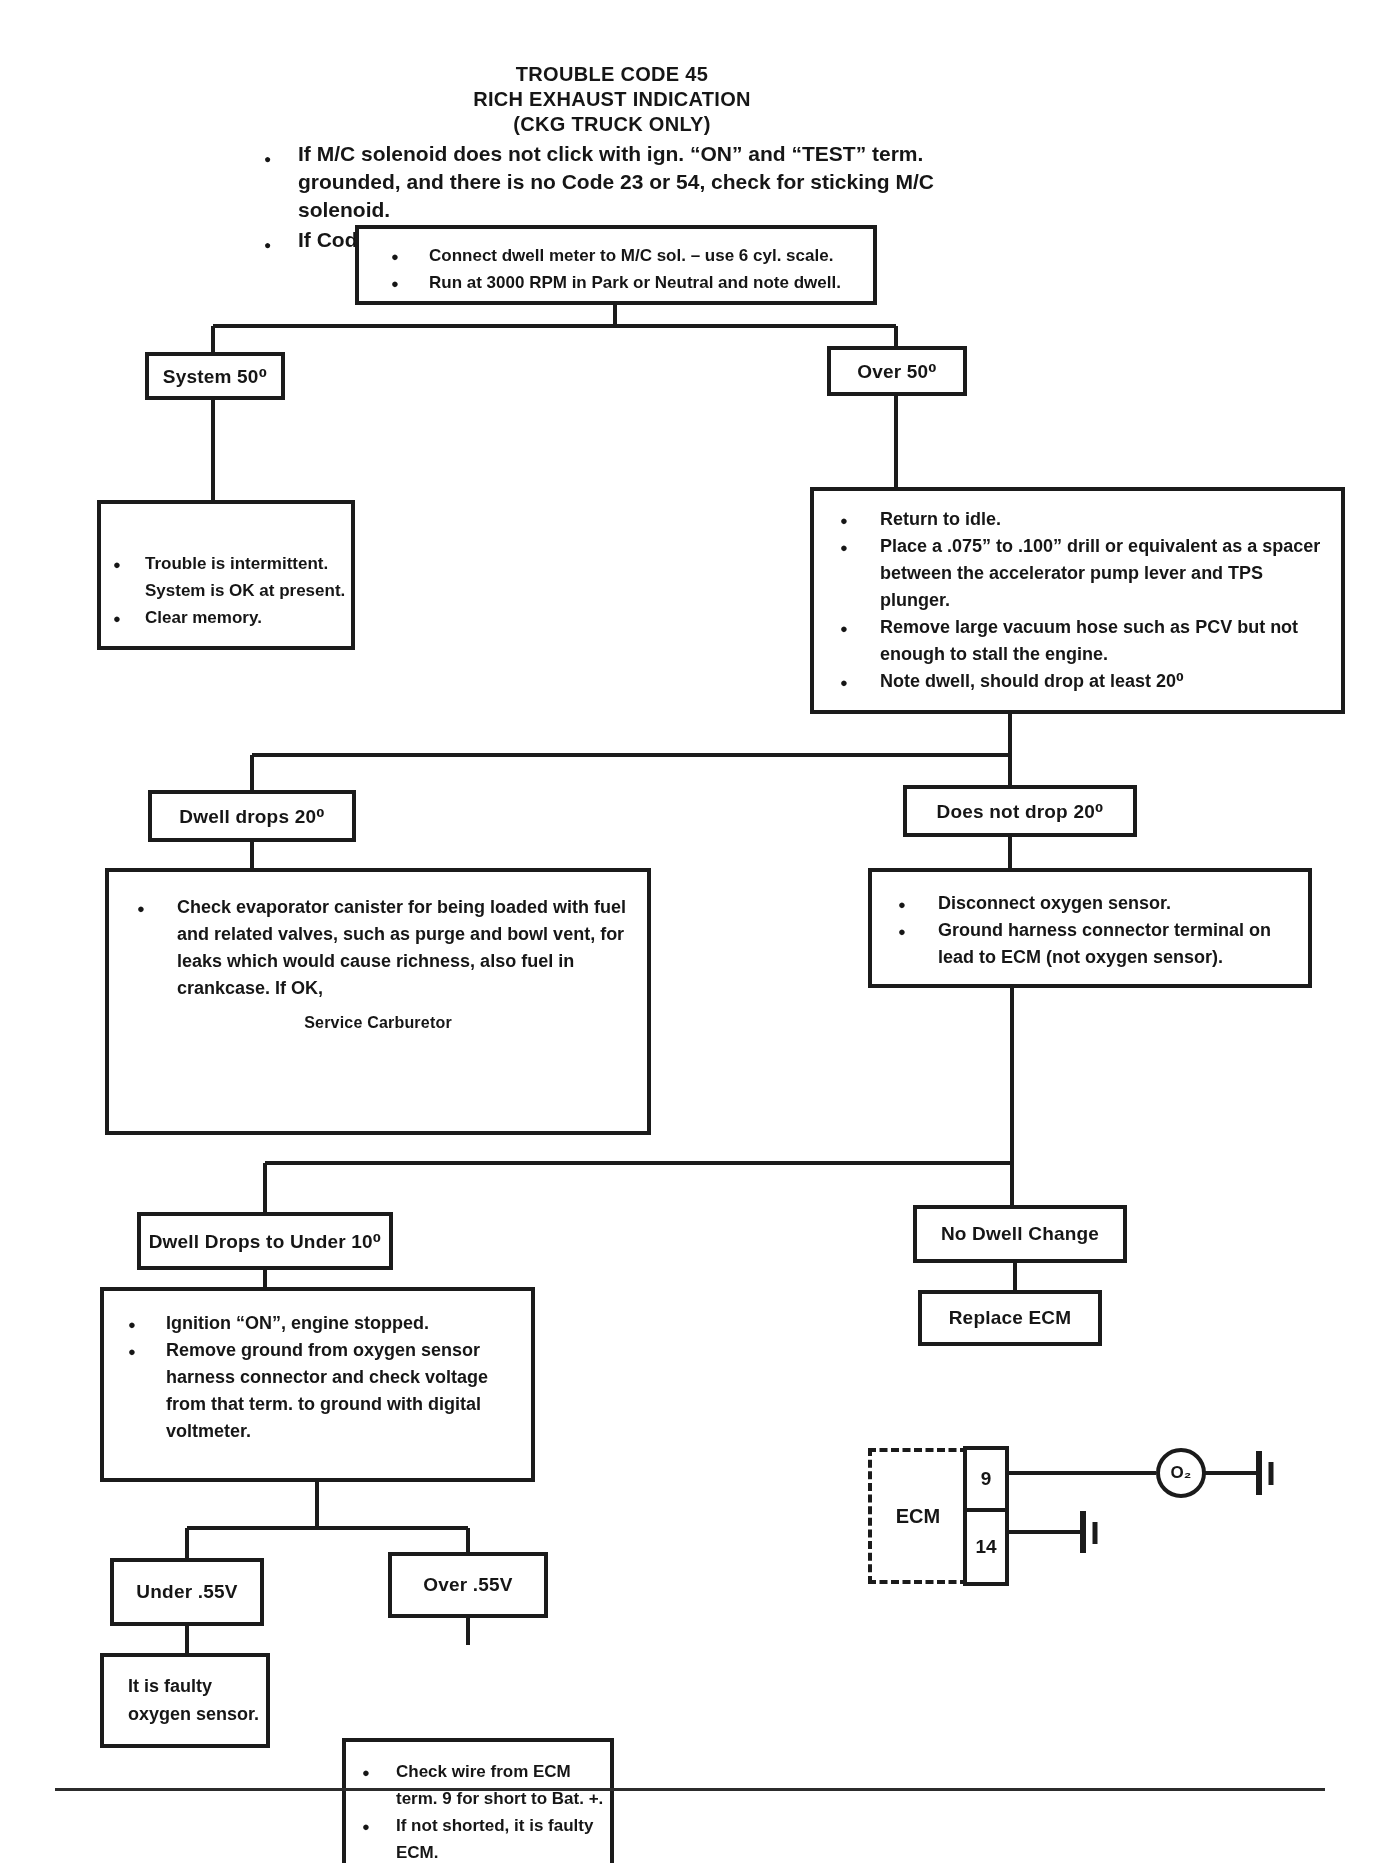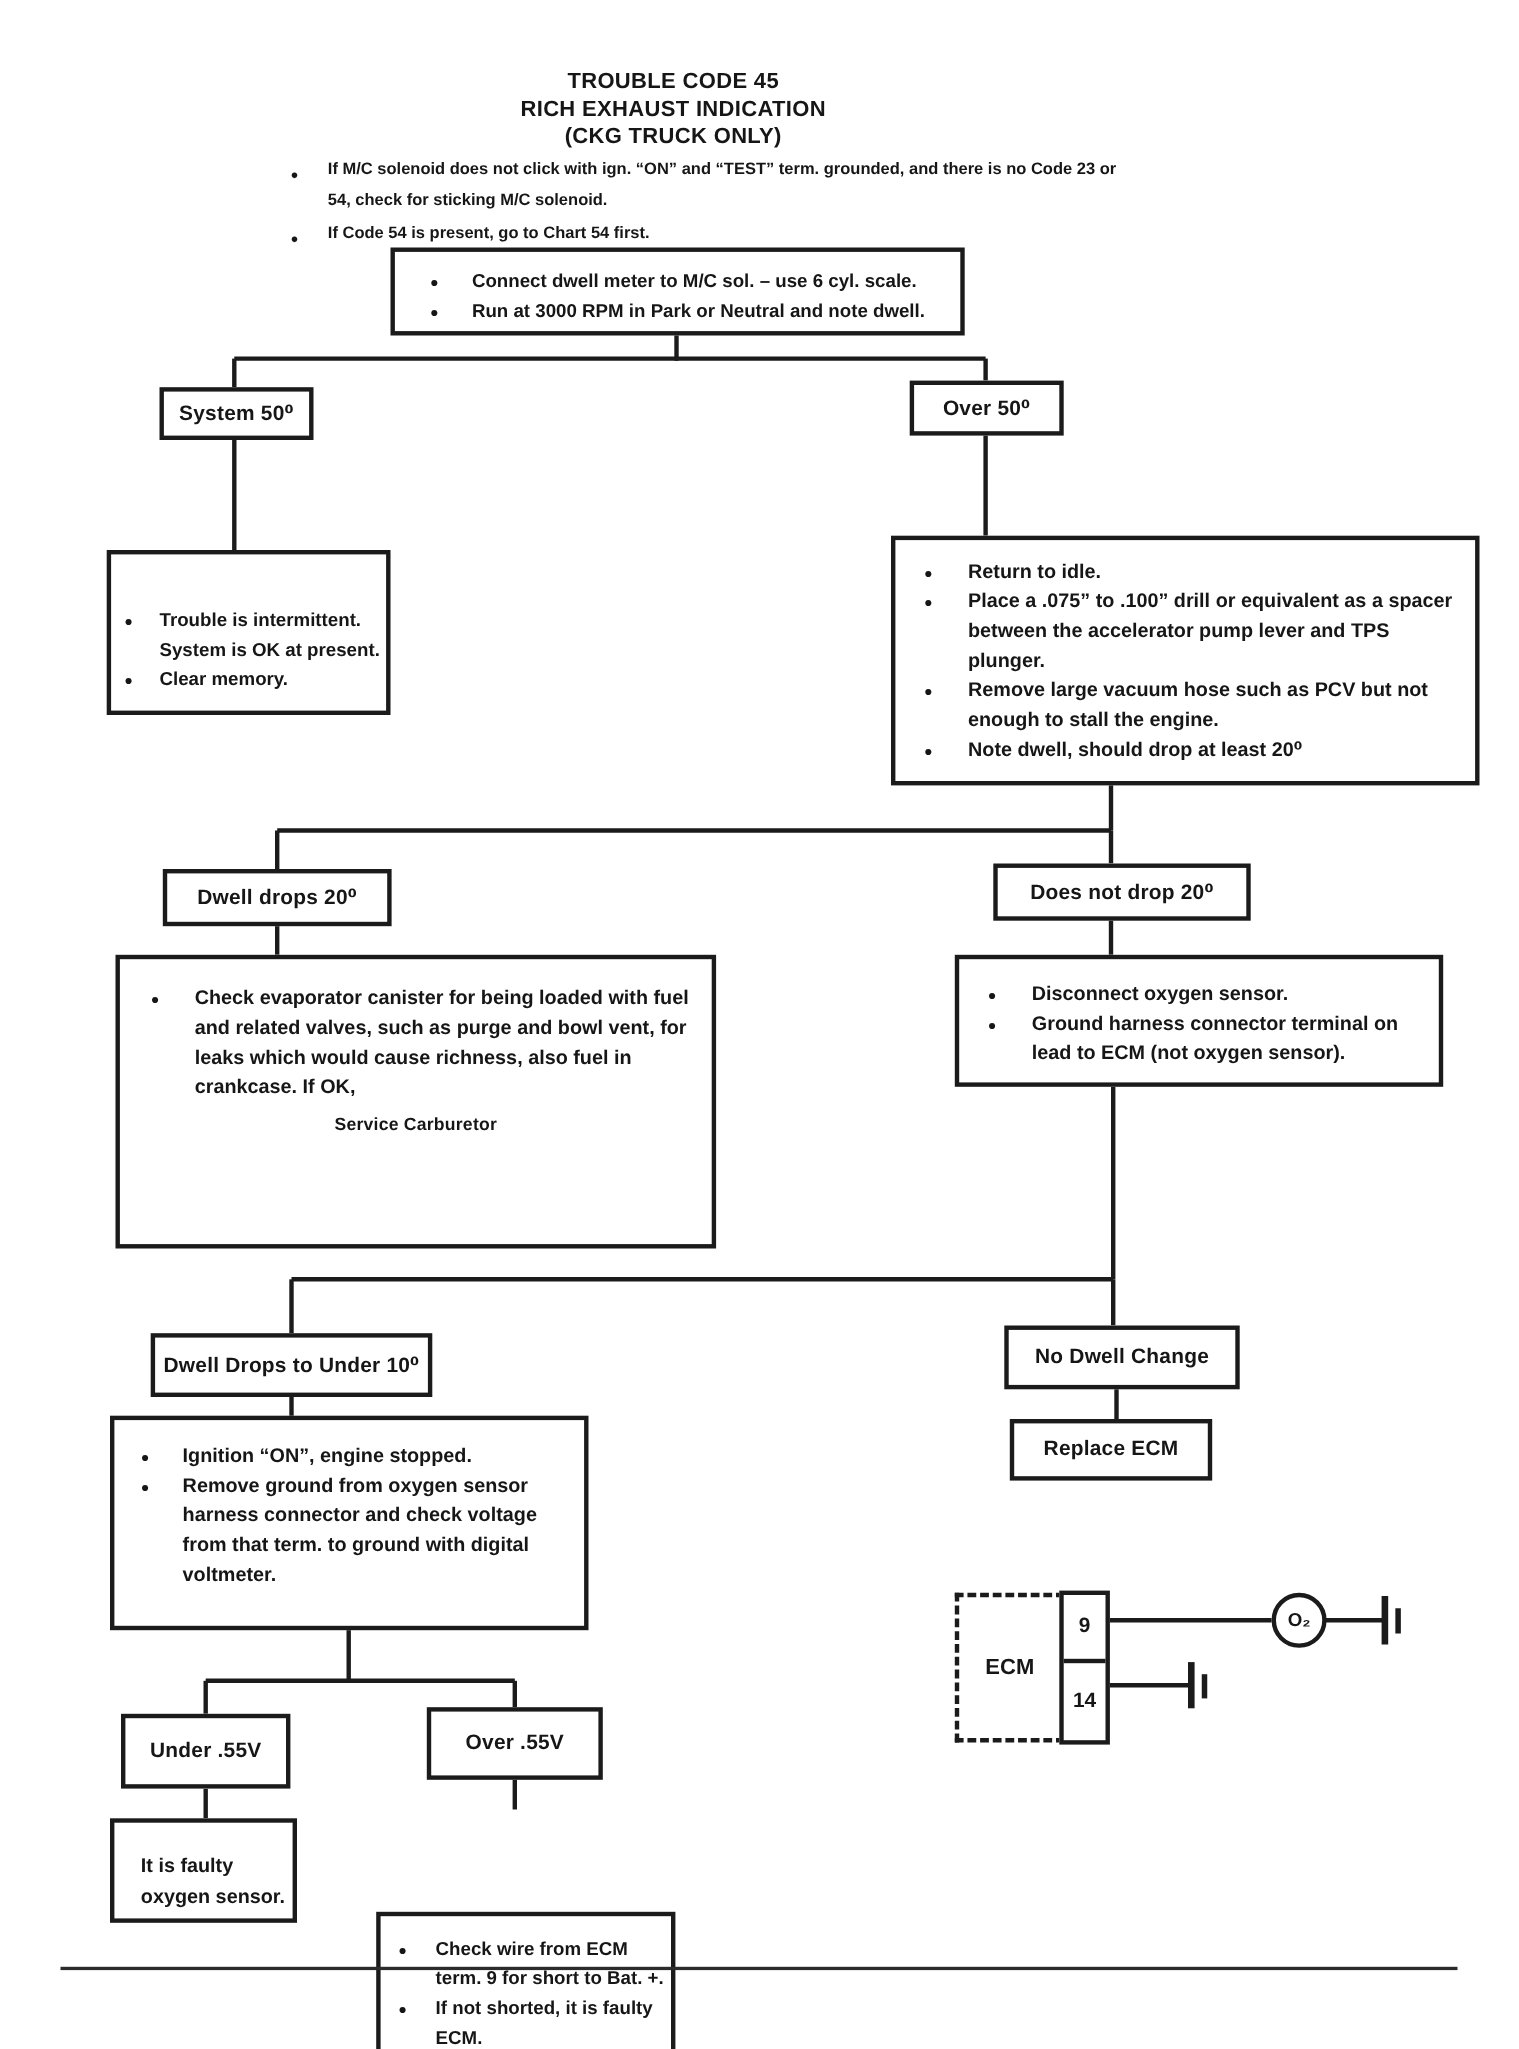--- a/index.html
+++ b/index.html
@@ -13,21 +13,21 @@
   .box {
     position:absolute; box-sizing:border-box; z-index:2;
     border:4px solid #1b1b1b; background:#fff;
   }
   .label-box { display:flex; align-items:center; justify-content:center;
     font-size:19px; text-align:center; letter-spacing:0.2px; }
   ul.steps { list-style:none; margin:0; padding:0; }
   ul.steps li { position:relative; margin:0; line-height:27px; }
   ul.steps li::before { content:"●"; position:absolute; left:0; top:1px; font-size:13px; }
   .hdr { z-index:2; text-align:center; font-size:20px; line-height:25px; letter-spacing:0.3px; }
-  .intro { z-index:2; font-size:15px; }
+  .intro { z-index:2; font-size:21px; }
   .intro ul.steps li { padding-left:36px; line-height:28px; margin-bottom:2px; }
   .intro ul.steps li::before { left:2px; top:5px; font-size:12px; }
 
   .b-start ul.steps { padding:13px 6px 0 32px; font-size:17px; }
   .b-start li { padding-left:38px; }
 
   .b-interm ul.steps { padding:46px 4px 0 12px; font-size:17px; }
   .b-interm li { padding-left:32px; max-width:232px; line-height:28px; margin-bottom:2px; }
 
   .b-ret ul.steps { padding:15px 4px 0 26px; font-size:18px; }
@@ -36,21 +36,21 @@
   .b-pink ul.steps { padding:22px 4px 0 28px; font-size:18px; }
   .b-pink li { padding-left:40px; max-width:455px; }
   .b-pink .footer { text-align:center; font-size:16px; margin-top:12px; letter-spacing:0.2px; }
 
   .b-disc ul.steps { padding:18px 4px 0 26px; font-size:18px; }
   .b-disc li { padding-left:40px; max-width:400px; }
 
   .b-ign ul.steps { padding:19px 4px 0 24px; font-size:18px; }
   .b-ign li { padding-left:38px; max-width:378px; }
 
-  .b-fault { font-size:18px; line-height:28px; padding:25px 0 0 24px; }
+  .b-fault { font-size:18px; line-height:28px; padding:15px 0 0 24px; }
 
   .b-chkw ul.steps { padding:16px 4px 0 16px; font-size:17px; }
   .b-chkw li { padding-left:34px; max-width:224px; }
 
   .ecm-dash { border:4px dashed #1b1b1b; background:transparent;
     display:flex; align-items:center; justify-content:center; font-size:20px; z-index:2; }
   .term-box { border:4px solid #1b1b1b; background:#fff; z-index:3;
     display:flex; flex-direction:column; }
   .term-cell { display:flex; align-items:center; justify-content:center;
     font-size:19px; flex:1; }

